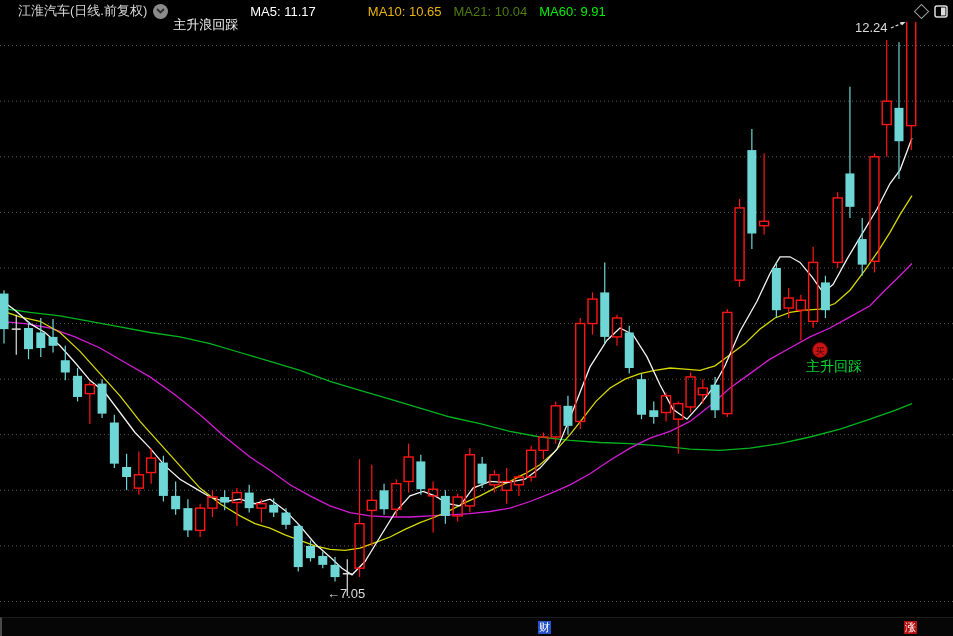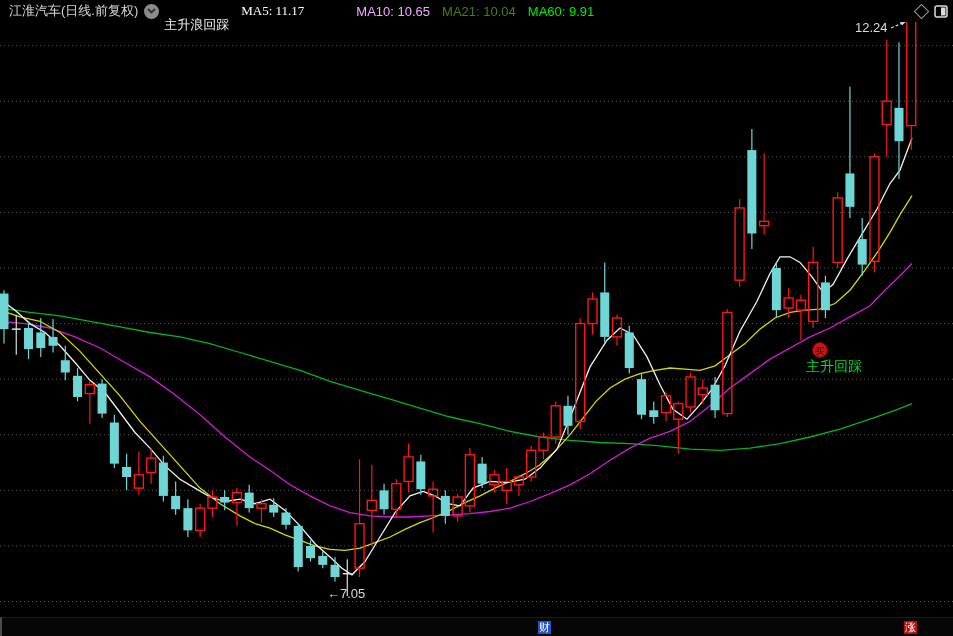--- a/index.html
+++ b/index.html
@@ -1,21 +1,21 @@
 <!DOCTYPE html>
 <html><head>
 <meta charset="utf-8">
 <style>
   html,body{margin:0;padding:0;background:#000;}
   #app{position:relative;width:953px;height:636px;background:#000;overflow:hidden;
        font-family:"Liberation Sans","DejaVu Sans",sans-serif;}
   svg.chart{position:absolute;left:0;top:0;z-index:1;}
   .titlebar{position:absolute;left:0;top:0;width:953px;height:22px;background:#000;
             display:flex;align-items:center;z-index:3;font-size:13px;white-space:nowrap;}
-  .stock{color:#d6d6d6;margin-left:9px;}
+  .stock{color:#d6d6d6;margin-left:18px;}
   .dd{width:15px;height:15px;border-radius:50%;background:#8b8b8b;margin-left:6px;
       display:inline-flex;align-items:center;justify-content:center;}
   .dd svg{display:block;}
   .ind{color:#efefef;margin-left:5px;margin-top:28px;}
   .ma{margin-left:12px;}
   .spacer{flex:1;}
   .tr-icon{display:inline-flex;align-items:center;justify-content:center;width:16px;height:16px;margin-right:4px;}
   .diamond{width:9px;height:9px;border:1px solid #9a9a9a;transform:rotate(45deg);}
   .bottombar{position:absolute;left:0;bottom:0;width:953px;height:18px;background:#060606;
              border-top:1px solid #1b1b1b;border-left:2px solid #4a4a4a;z-index:3;}
@@ -401,22 +401,22 @@
     </svg>
 
   <div class="titlebar">
     <span class="stock">江淮汽车(日线.前复权)</span>
     <span class="dd">
       <svg width="9" height="6" viewBox="0 0 9 6">
           <path d="M1 1 L4.5 4.5 L8 1" stroke="#2e2e2e" stroke-width="1.8" fill="none"></path>
         </svg>
     </span>
     <span class="ind">主升浪回踩</span>
-    <span class="ma" style="color: rgb(255, 255, 255); font-family: Liberation Serif, serif;">MA5: 11.17</span>
-    <span class="ma" style="color: #f0abfc; padding-left: 40px;">MA10: 10.65</span>
+    <span class="ma" style="color: rgb(255, 255, 255);">MA5: 11.17</span>
+    <span class="ma" style="color: #eab308; padding-left: 40px;">MA10: 10.65</span>
     <span class="ma" style="color: #4d7c0f;">MA21: 10.04</span>
     <span class="ma" style="color: rgb(0, 238, 0);">MA60: 9.91</span>
     <span class="spacer"></span>
     <span class="tr-icon">
         <span class="diamond"></span>
       </span>
     <span class="tr-icon">
       <svg width="14" height="13" viewBox="0 0 14 13">
         <rect x="1" y="1" width="12" height="11" rx="2" fill="none" stroke="#dcdcdc" stroke-width="1.5"></rect>
         <rect x="7" y="2.5" width="4.5" height="8" fill="#dcdcdc"></rect>

